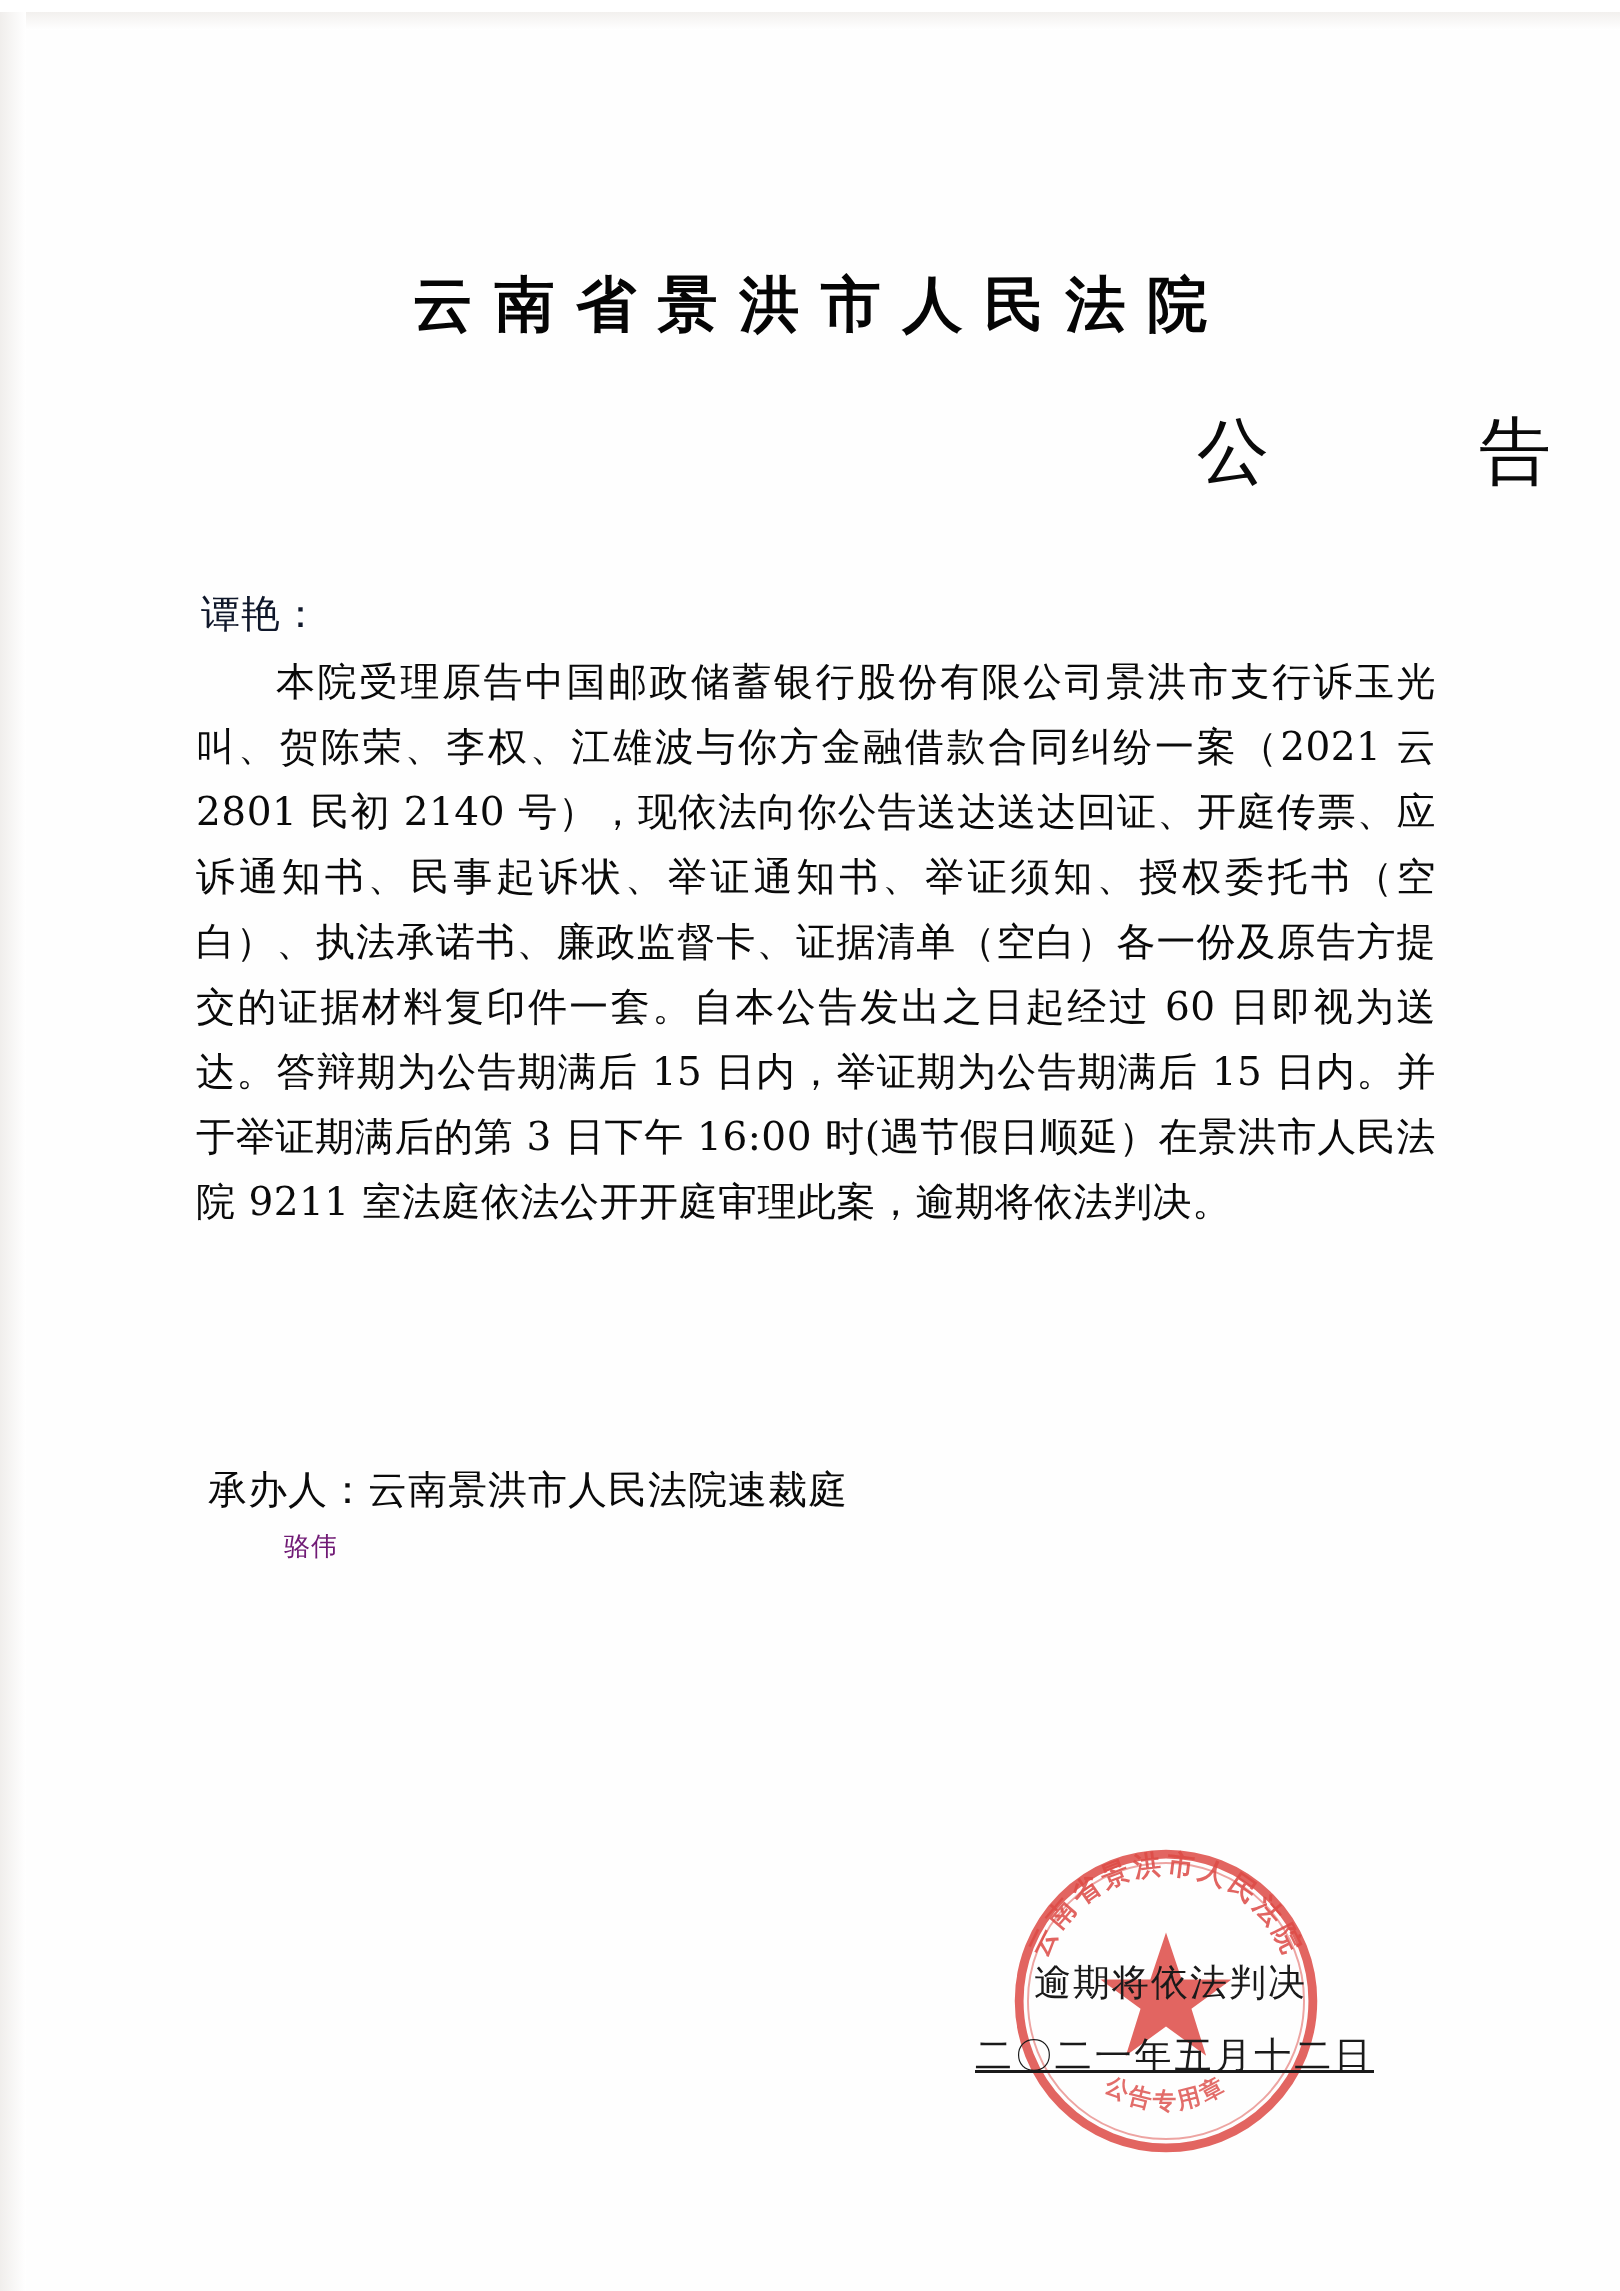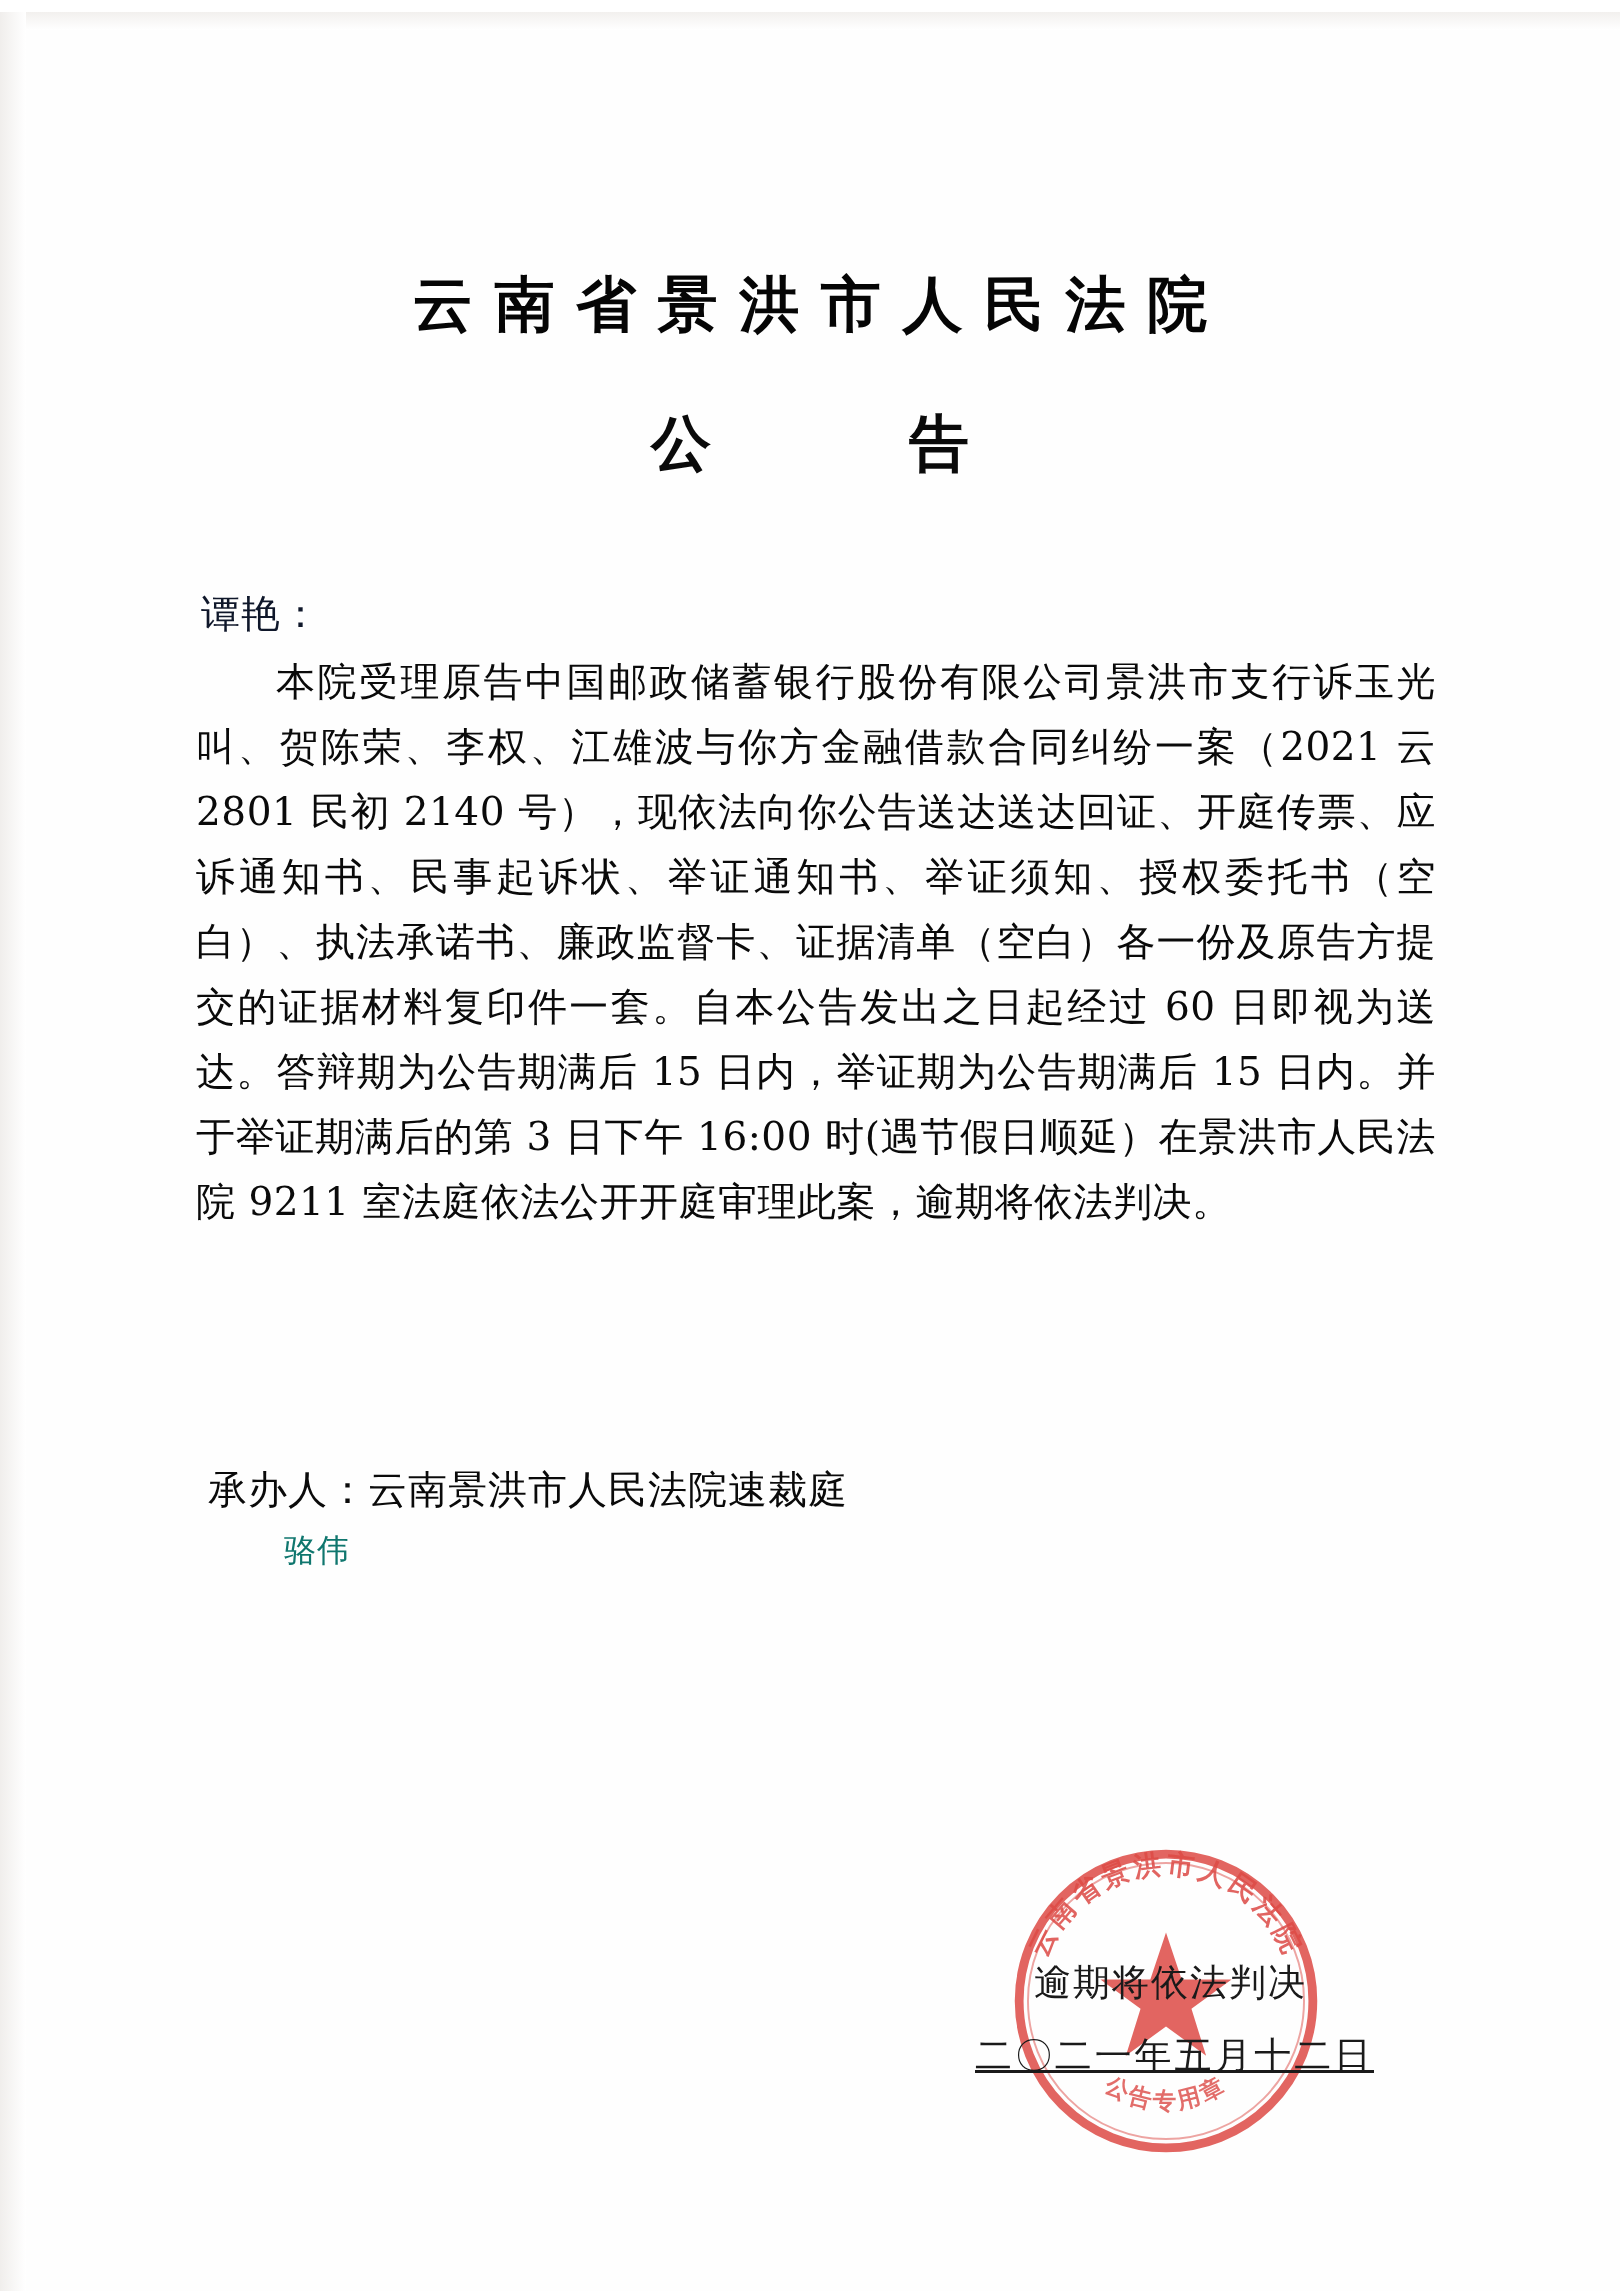--- a/index.html
+++ b/index.html
@@ -38,23 +38,23 @@
     font-family: "DejaVu Serif", "Liberation Serif", serif;
     color: #050505;
     white-space: nowrap;
   }
 
   .doc-title {
     position: absolute;
     left: 0;
     top: 392px;
     width: 1620px;
-    text-align: center;
-    font-size: 60px;
-    font-weight: 700;
+    text-align: right;
+    font-size: 72px;
+    font-weight: 400;
     letter-spacing: 69px;
     text-indent: 69px;
     color: #0a0a0a;
     font-family: "DejaVu Serif", "Liberation Serif", serif;
   }
 
   
   .recipient {
     position: absolute;
     left: 201px;
@@ -85,23 +85,23 @@
     top: 1451px;
     font-size: 39px;
     letter-spacing: 1px;
     color: #0a0a0a;
     margin-left: 7px;
   }
   .handler-name {
     position: absolute;
     left: 284px;
     top: 1517px;
-    font-size: 32px;
+    font-size: 26px;
     letter-spacing: 1px;
-    color: #0f766e;
+    color: #701a75;
   }
 
   
   .seal-wrap {
     position: absolute;
     left: 980px;
     top: 1803px;
     width: 412px;
     height: 412px;
   }

